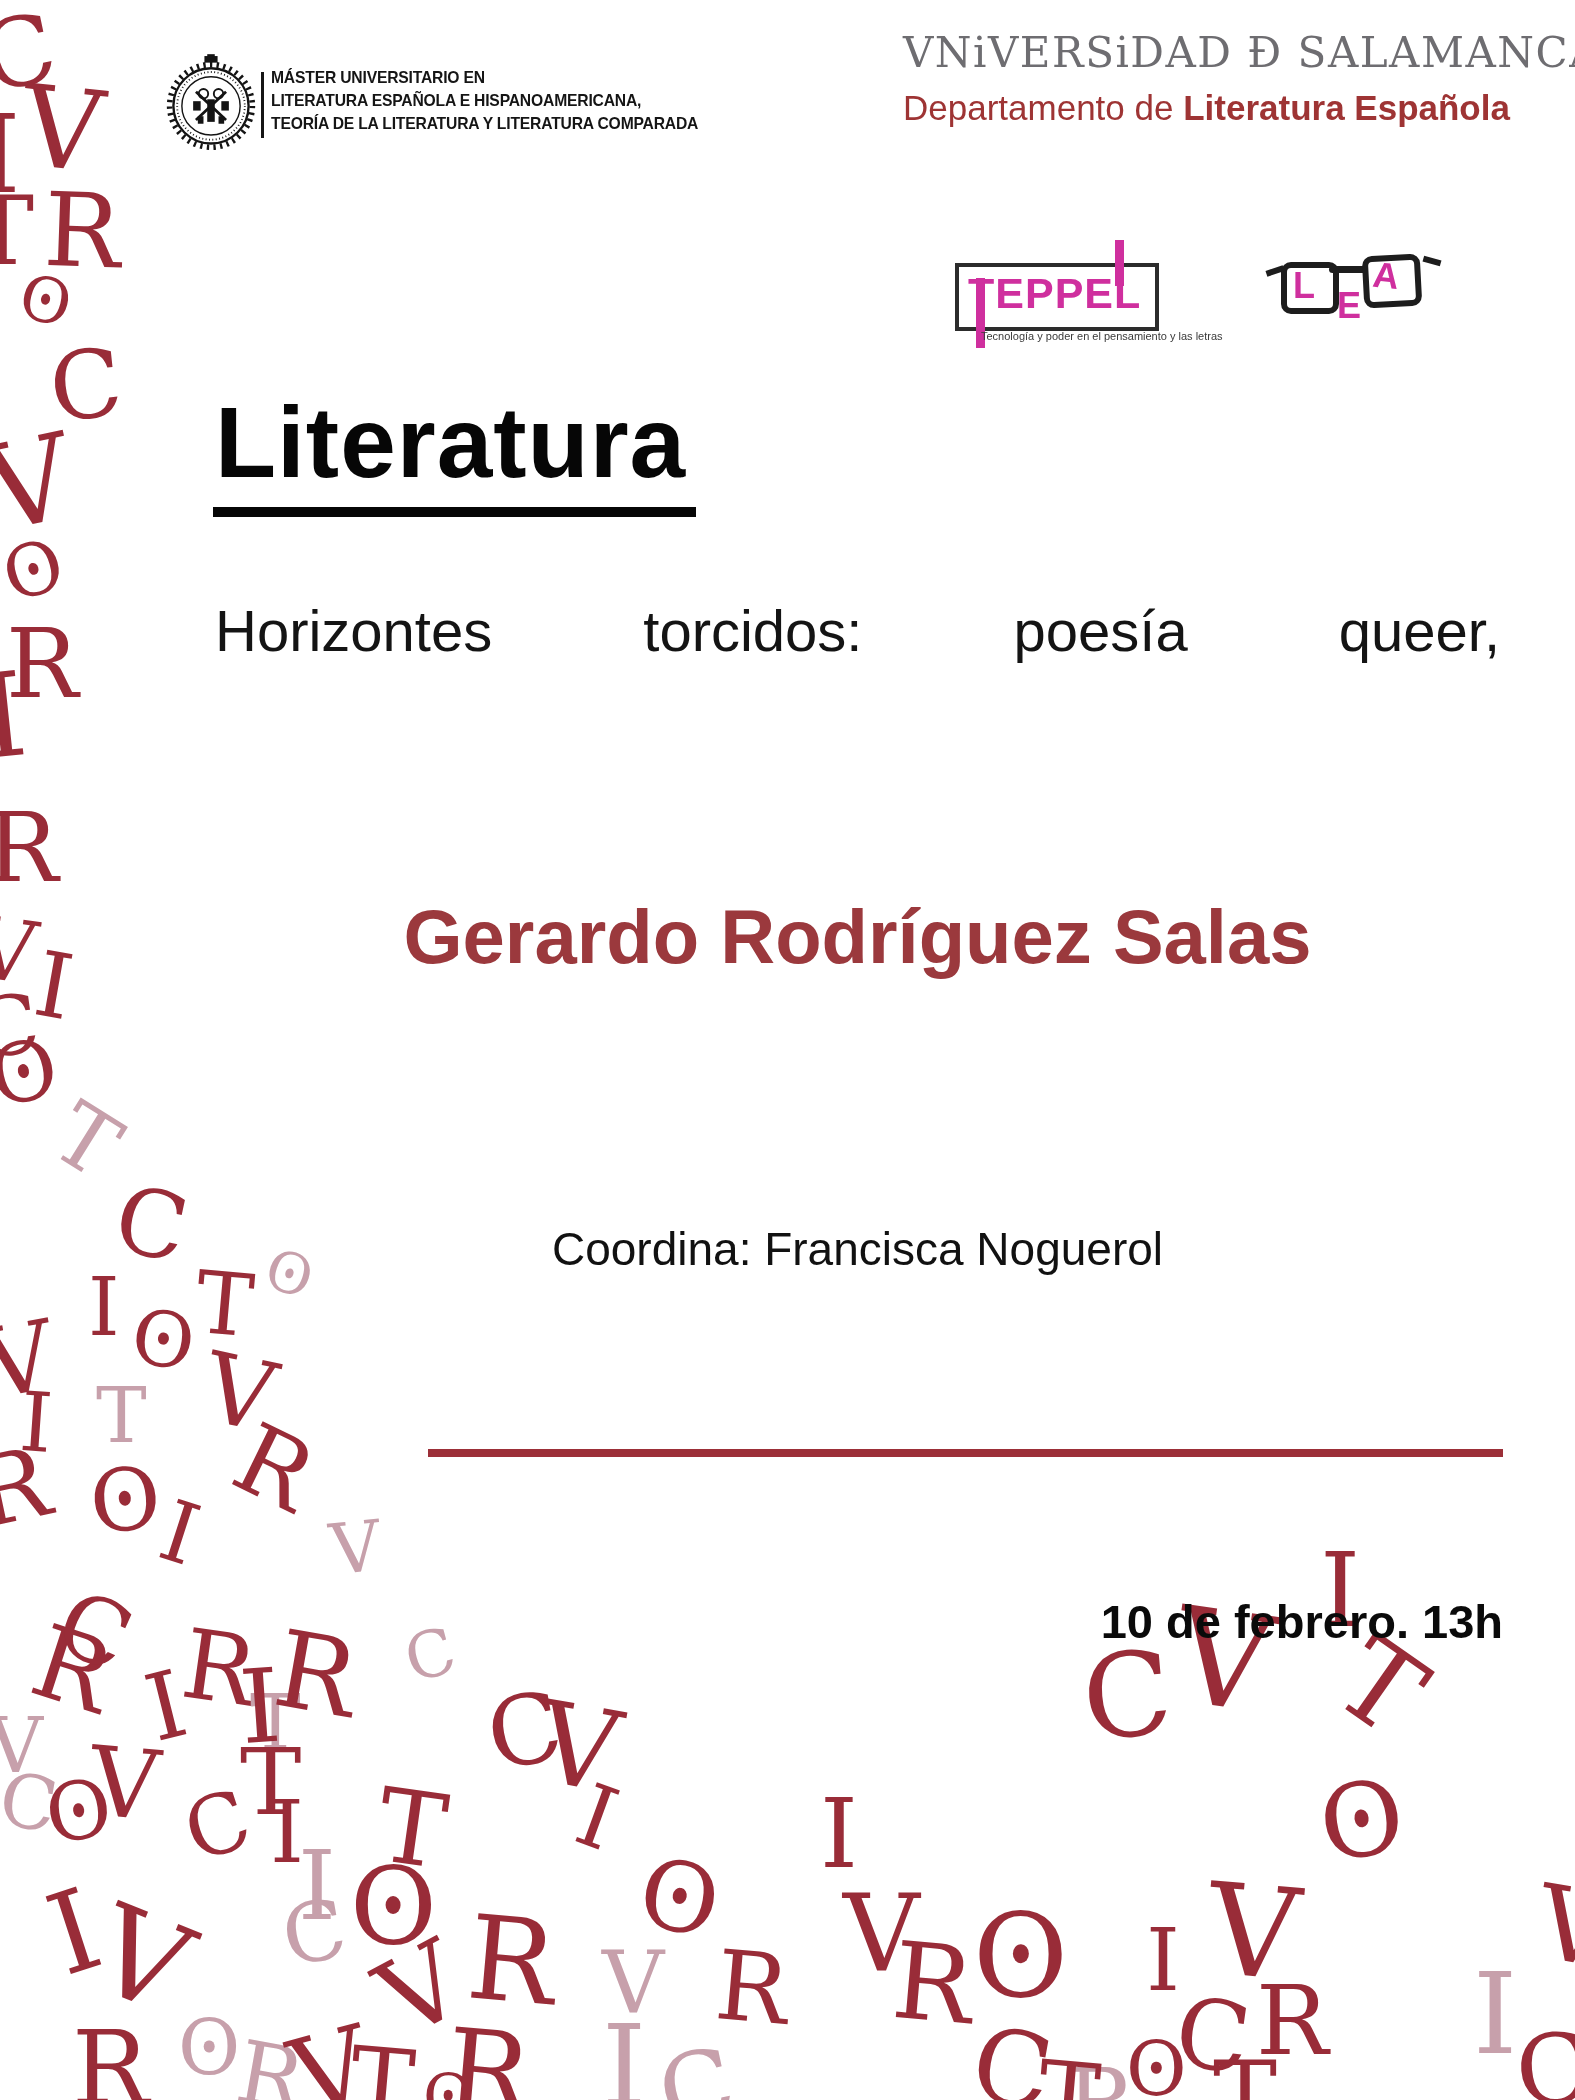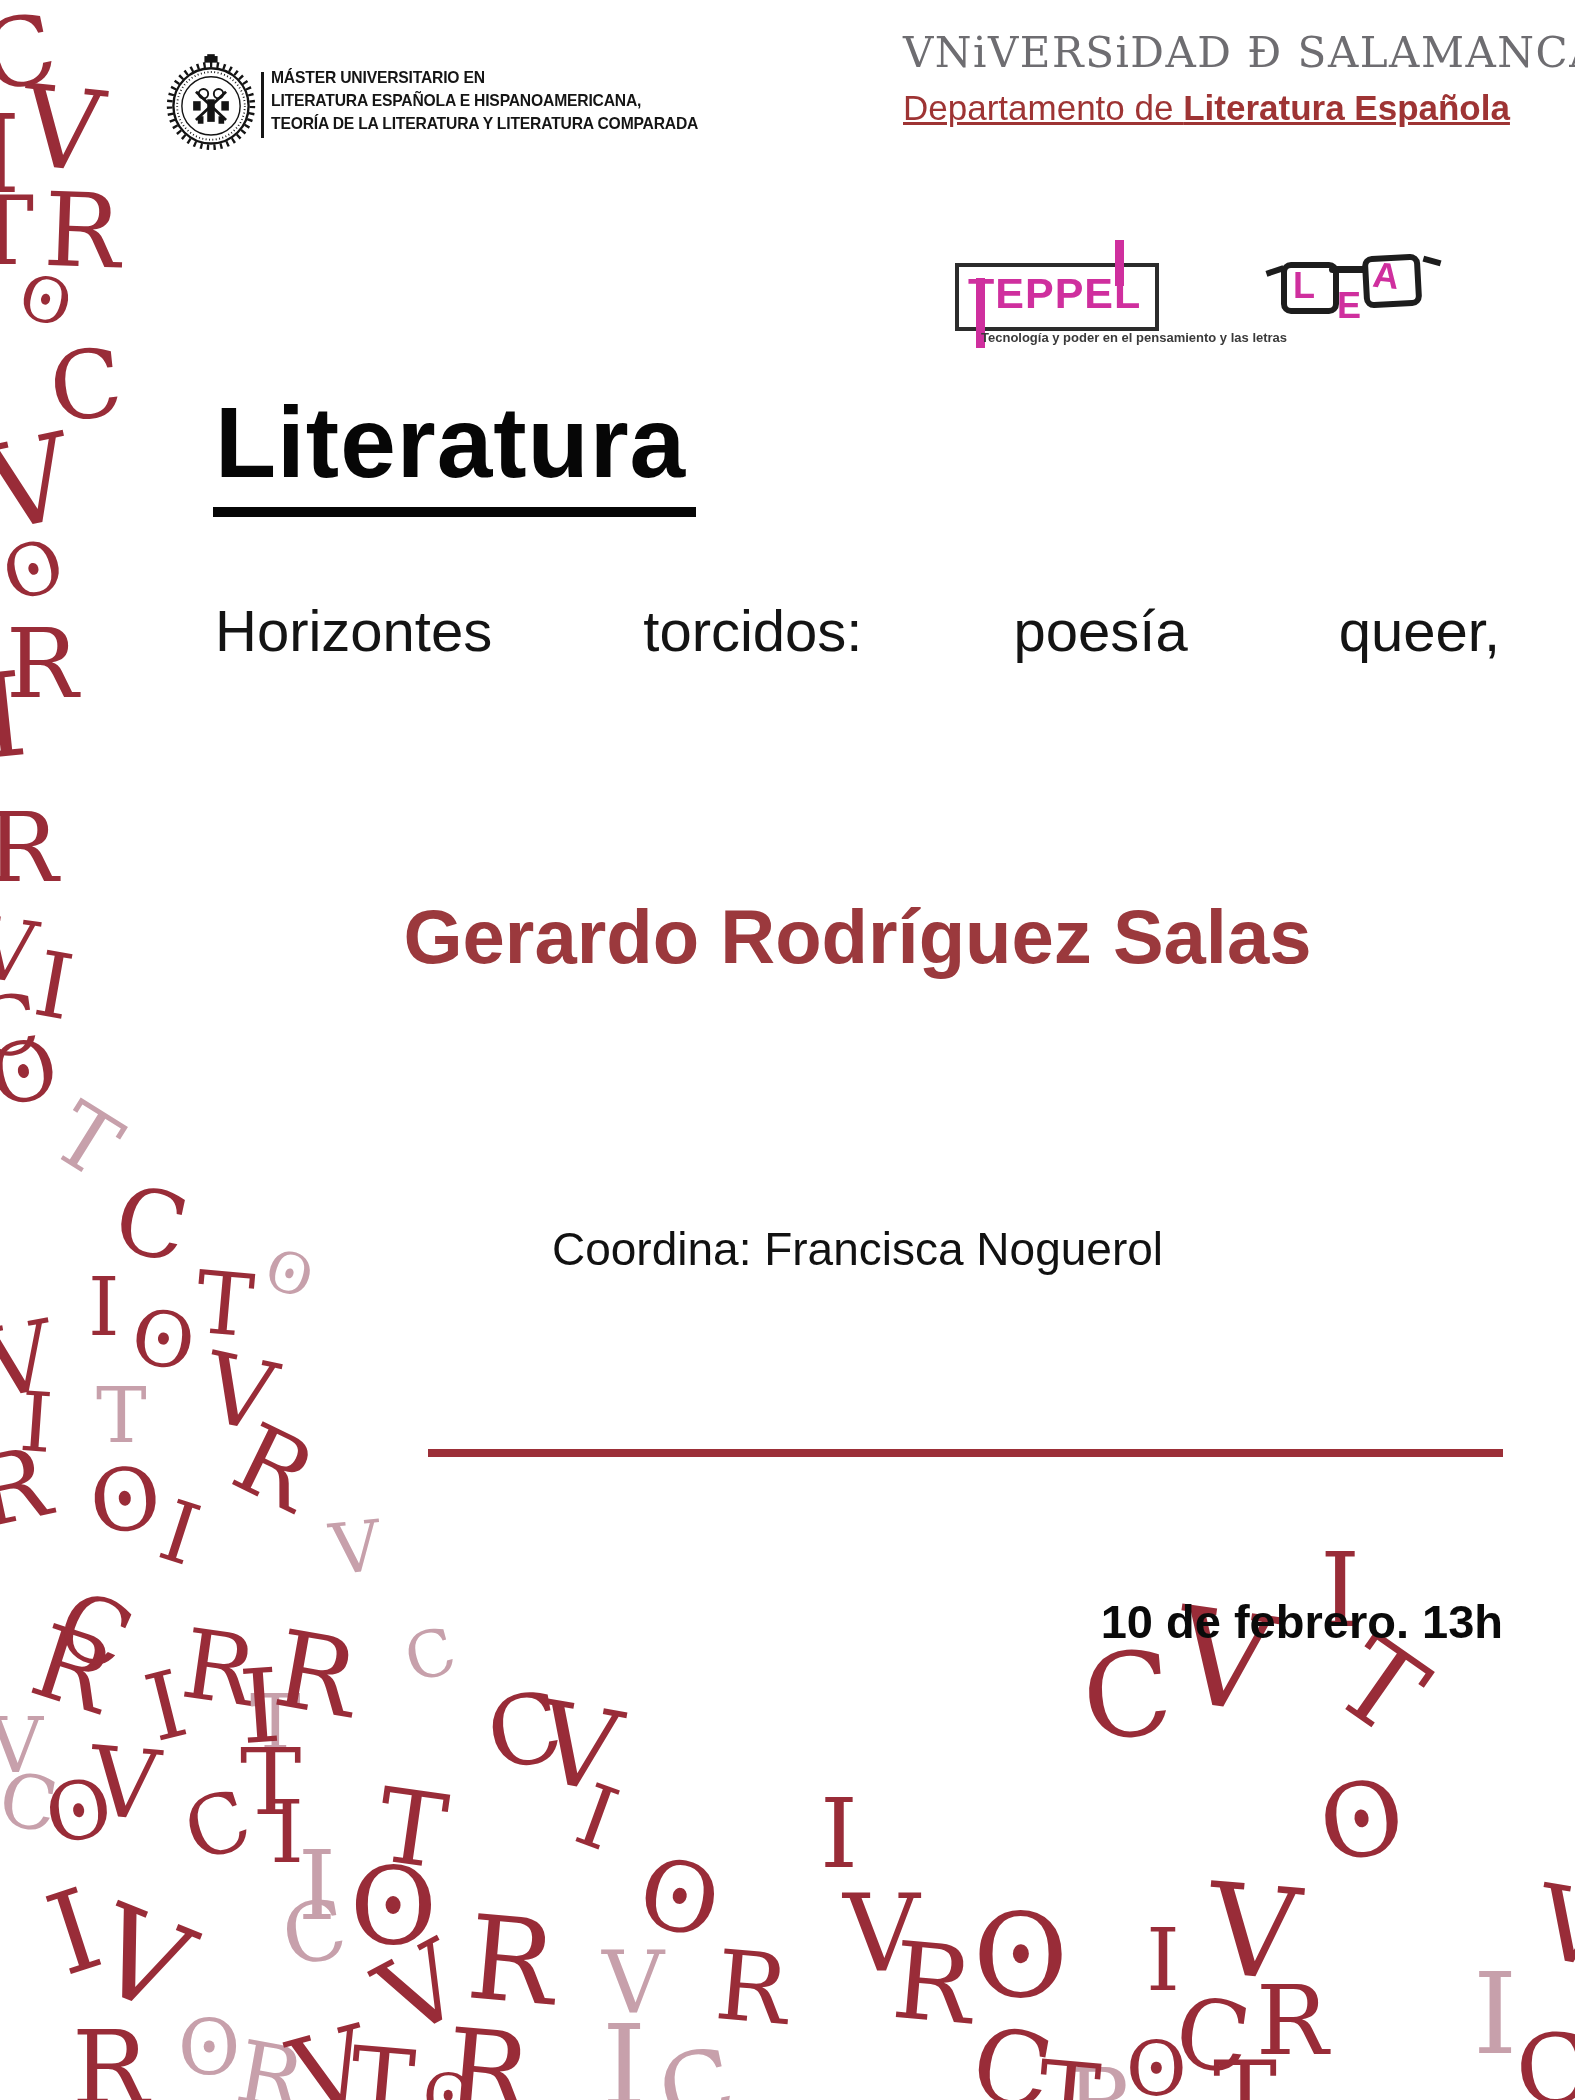--- a/index.html
+++ b/index.html
@@ -44,21 +44,21 @@
 
   
   .teppel { position:absolute; left:955px; top:258px; width:210px; height:95px; }
   .teppel-box { position:absolute; left:0; top:5px; width:196px; height:60px; border:4px solid #2c2c2c; }
   .teppel-word {
     position:absolute; left:13px; top:14px; color:#cf2f9e;
     font-weight:bold; font-size:43px; letter-spacing:1px; line-height:1;
   }
   .teppel-tstem { position:absolute; left:21px; top:20px; width:9px; height:70px; background:#cf2f9e; }
   .teppel-lstem { position:absolute; left:160px; top:-18px; width:9px; height:46px; background:#cf2f9e; }
-  .teppel-tagline { position:absolute; left:26px; top:72px; font-size:13px; color:#3a3a3a; white-space:nowrap; font-weight:bold; }
+  .teppel-tagline { position:absolute; left:26px; top:72px; font-size:11px; color:#3a3a3a; white-space:nowrap; font-weight:normal; }
 
   
   .lea { position:absolute; left:1275px; top:250px; width:160px; height:95px; }
   .lea .lens { position:absolute; width:46px; height:40px; border:6px solid #1d1d1d; border-radius:10px; background:transparent; }
   .lens-left { left:6px; top:12px; }
   .lens-right { left:88px; top:5px; transform:rotate(-3deg); }
   .lea .bridge { position:absolute; left:54px; top:16px; width:38px; height:7px; background:#1d1d1d; border-radius:4px; }
   .lea .temple { position:absolute; width:18px; height:6px; background:#1d1d1d; }
   .temple-left { left:-9px; top:18px; transform:rotate(-18deg); }
   .temple-right { left:148px; top:8px; transform:rotate(16deg); }
@@ -215,21 +215,21 @@
     </svg>
   </div>
   <div class="master-rule"></div>
   <div class="master-text">
     <div>MÁSTER UNIVERSITARIO EN</div>
     <div>LITERATURA ESPAÑOLA E HISPANOAMERICANA,</div>
     <div>TEORÍA DE LA LITERATURA Y LITERATURA COMPARADA</div>
   </div>
 
   <div class="usal-wordmark" style="color: rgb(110, 109, 113);">VNiVERSiDAD Ð SALAMANCA</div>
-  <div class="dept" style="color: rgb(158, 52, 52); text-decoration: underline;">
+  <div class="dept" style="color: rgb(158, 52, 52);">
     <div><span>Departamento de </span><b>Literatura Española</b></div>
   </div>
 
   <div class="teppel">
     <div class="teppel-box"></div>
     <div class="teppel-tstem" style="background: rgb(207, 47, 158);"></div>
     <div class="teppel-lstem" style="background: rgb(207, 47, 158);"></div>
     <span class="teppel-word" style="color: rgb(207, 47, 158);">TEPPEL</span>
     <span class="teppel-tagline">Tecnología y poder en el pensamiento y las letras</span>
   </div>

